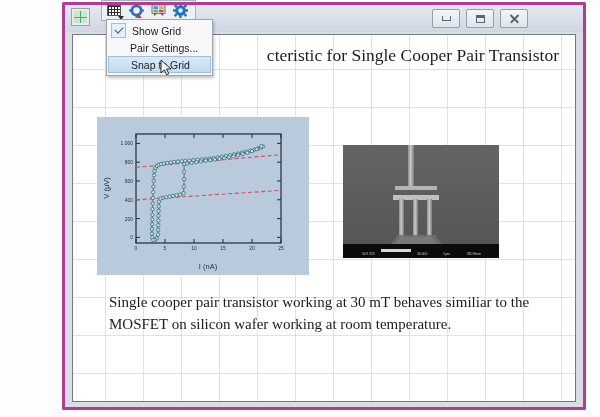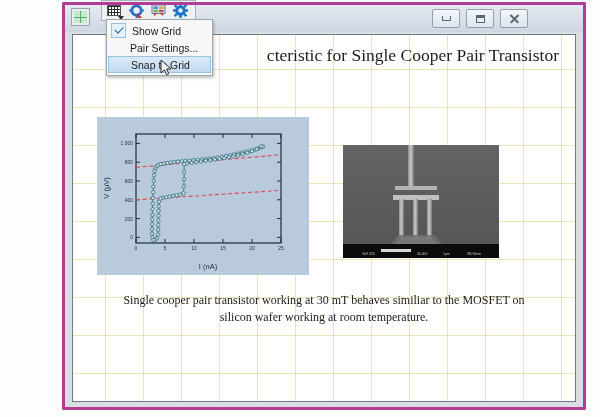--- a/index.html
+++ b/index.html
@@ -99,21 +99,21 @@
     position:absolute;left:270px;top:110px;width:156px;height:113px;
     background:#5a5a5a;
     overflow:hidden;
   }
   .sem-svg{position:absolute;left:0;top:0;}
 
   
   .caption{
     position:absolute;left:36px;top:257px;width:430px;
     font-family:"Liberation Serif", serif;
-    font-size:12px;line-height:1.45;color:#1b1b1b;text-align:center;
+    font-size:15px;line-height:1.45;color:#1b1b1b;
   }
 
   
   .toolbar{
     position:absolute;left:101px;top:0px;width:95px;height:21px;
     background:#eef1f4;border:1px solid #a9b2bb;box-sizing:border-box;
     display:flex;align-items:center;gap:2px;padding:0 2px;
   }
   .tb-item{width:20px;height:18px;display:flex;align-items:center;justify-content:center;position:relative;}
   .ic-grid{

